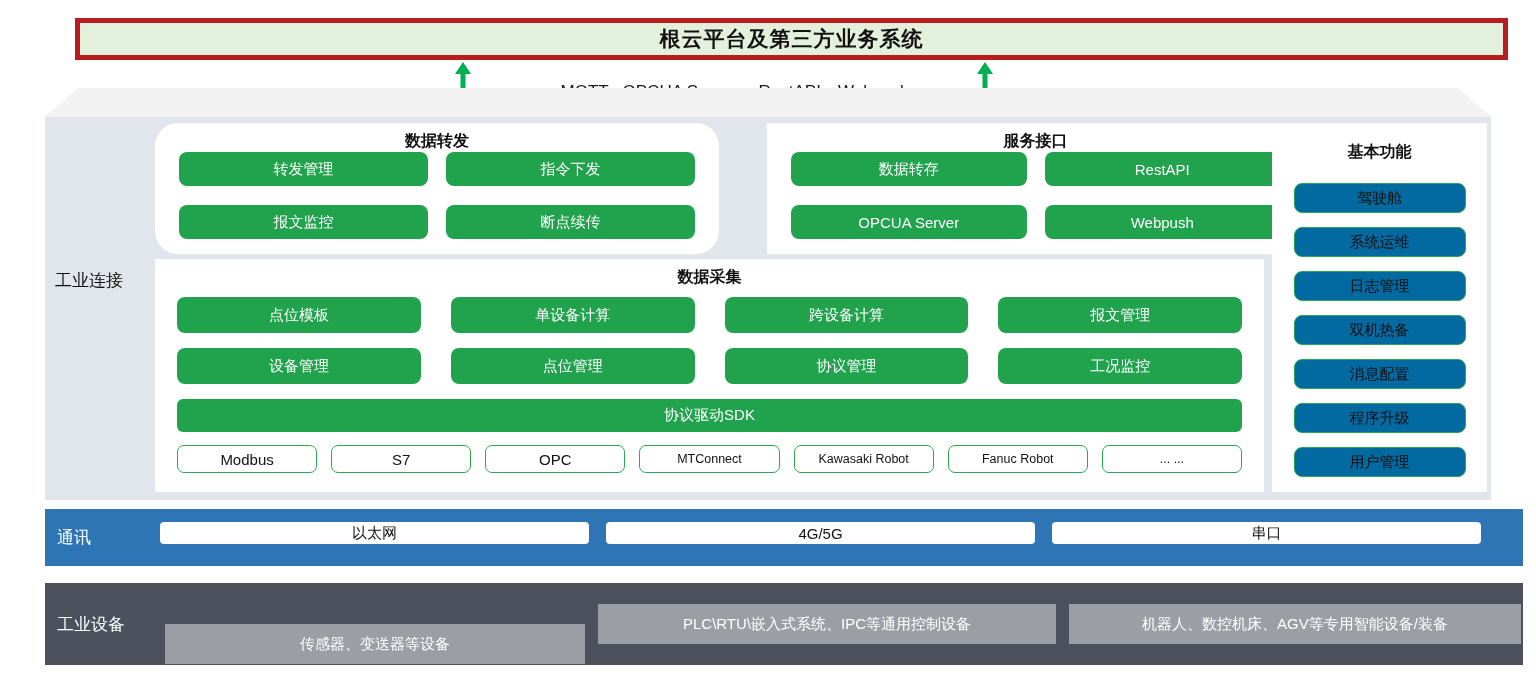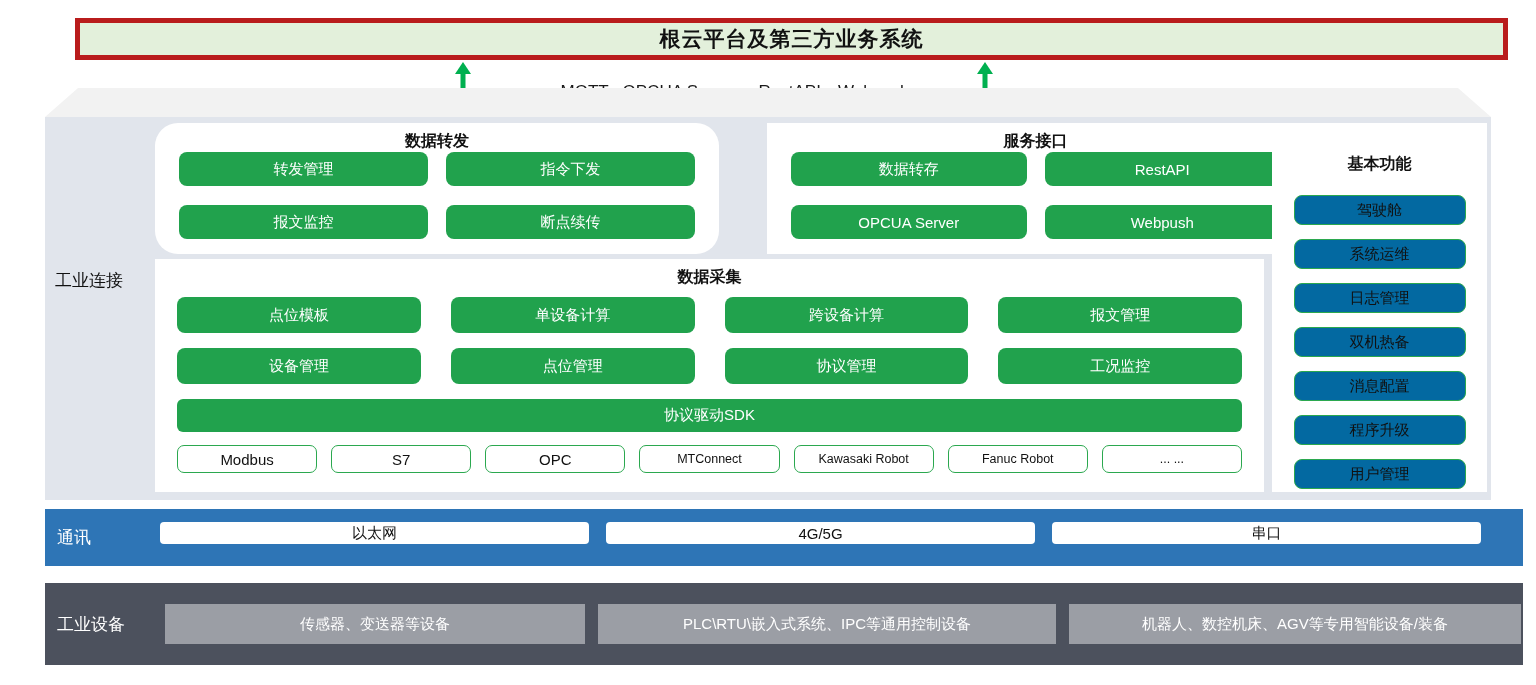--- a/index.html
+++ b/index.html
@@ -51,21 +51,21 @@
     margin:15px 22px 0;height:33px;background:#21A24D;border-radius:6px;color:#fff;
     font-size:15px;display:flex;align-items:center;justify-content:center;
   }
   .chips{margin:13px 22px 0;display:flex;gap:14px;}
   .chip{
     flex:1;height:28px;border:1.5px solid #2BA84F;border-radius:7px;background:#fff;
     display:flex;align-items:center;justify-content:center;font-size:15px;color:#111;box-sizing:border-box;
   }
   .chip.small{font-size:12.5px;}
 
-  .basic-title{padding-top:30px;font-size:16px;font-weight:bold;text-align:center;line-height:22px;}
+  .basic-title{padding-top:18px;font-size:16px;font-weight:bold;text-align:center;line-height:22px;}
   .basic-list{margin-top:20px;display:flex;flex-direction:column;align-items:center;gap:14px;}
   .obtn{
     width:172px;height:30px;border:1.5px solid #2BA84F;border-radius:8px;background:#0369a1;
     display:flex;align-items:center;justify-content:center;font-size:15px;color:#111;box-sizing:border-box;
   }
 
   
   .comm-bar{left:45px;top:509px;width:1478px;height:57px;background:#2E75B6;}
   .bar-label{position:absolute;left:12px;top:0;height:100%;display:flex;align-items:center;color:#fff;font-size:17px;}
   .comm-items{position:absolute;left:115px;top:13px;width:1321px;display:flex;gap:17px;}
@@ -73,21 +73,21 @@
     flex:1;height:22px;background:#fff;border-radius:4px;color:#111;font-size:15px;
     display:flex;align-items:center;justify-content:center;
   }
 
   
   .device-bar{left:45px;top:583px;width:1478px;height:82px;background:#4C515D;}
   .dev-item{
     position:absolute;top:21px;height:40px;background:#9B9EA5;color:#fff;font-size:15px;
     display:flex;align-items:center;justify-content:center;
   }
-  .dev-1{left:120px;width:420px;}
+  .dev-1{left:120px;width:420px;margin-top:20px;}
   .dev-2{left:553px;width:458px;}
   .dev-3{left:1024px;width:452px;}
 </style>
 </head>
 <body>
 
 <div class="abs banner flexc">
   <span>根云平台及第三方业务系统</span>
 </div>
 

